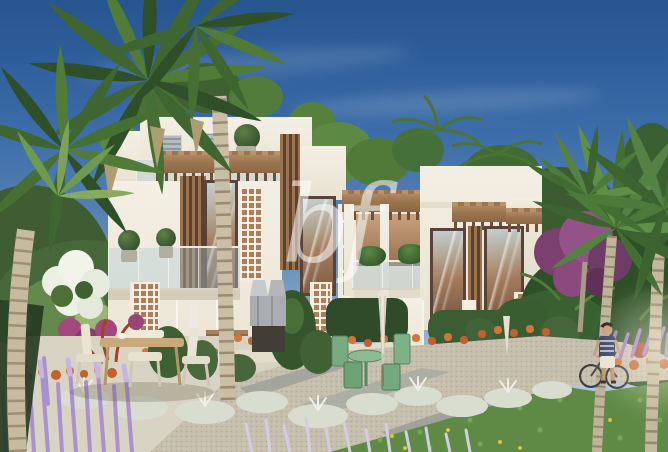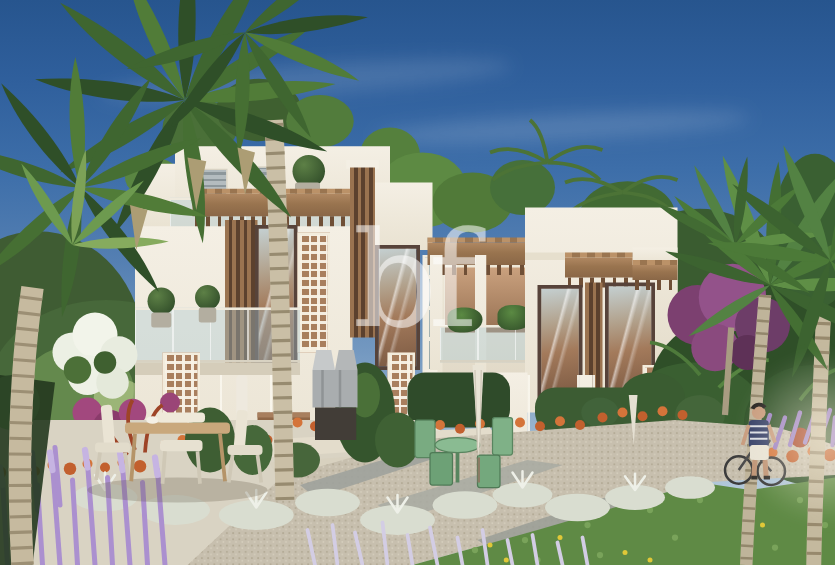--- a/index.html
+++ b/index.html
@@ -526,14 +526,14 @@
       <path d="M600 341 h14 M600 346 h14 M600 351 h14" stroke="#d8dce4" stroke-width="1.5"></path>
       <path d="M599 340 l-5 16 M615 340 l5 14" stroke="#c89b7d" stroke-width="3"></path>
       <rect x="600" y="356" width="15" height="12" rx="2" fill="#e8e3d5"></rect>
       <path d="M604 368 l-1 14 M612 368 l1 14" stroke="#bf9374" stroke-width="4"></path>
       <path d="M601 382 h5 M611 382 h5" stroke="#33302c" stroke-width="3"></path>
     </g>
   </svg>
 
   <div class="abs glow z6" style="left:585px;top:275px;width:150px;height:150px"></div>
 
-  <div class="abs wm" style="left:282px;top:172px;">bf</div>
+  <div class="abs wm" style="left:282px;top:172px;font-style:italic;">bf</div>
 </div>
 
 </body></html>

